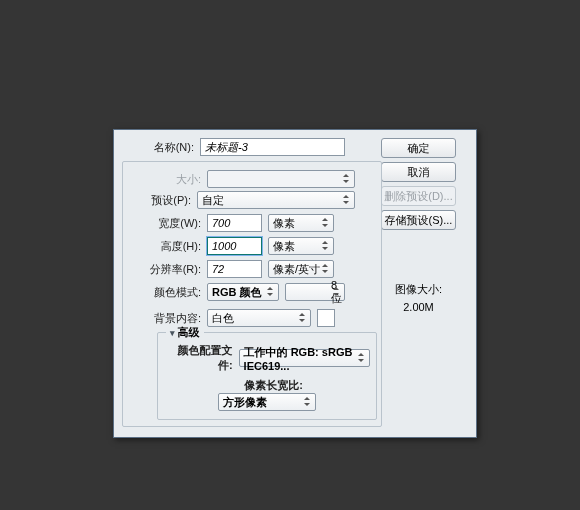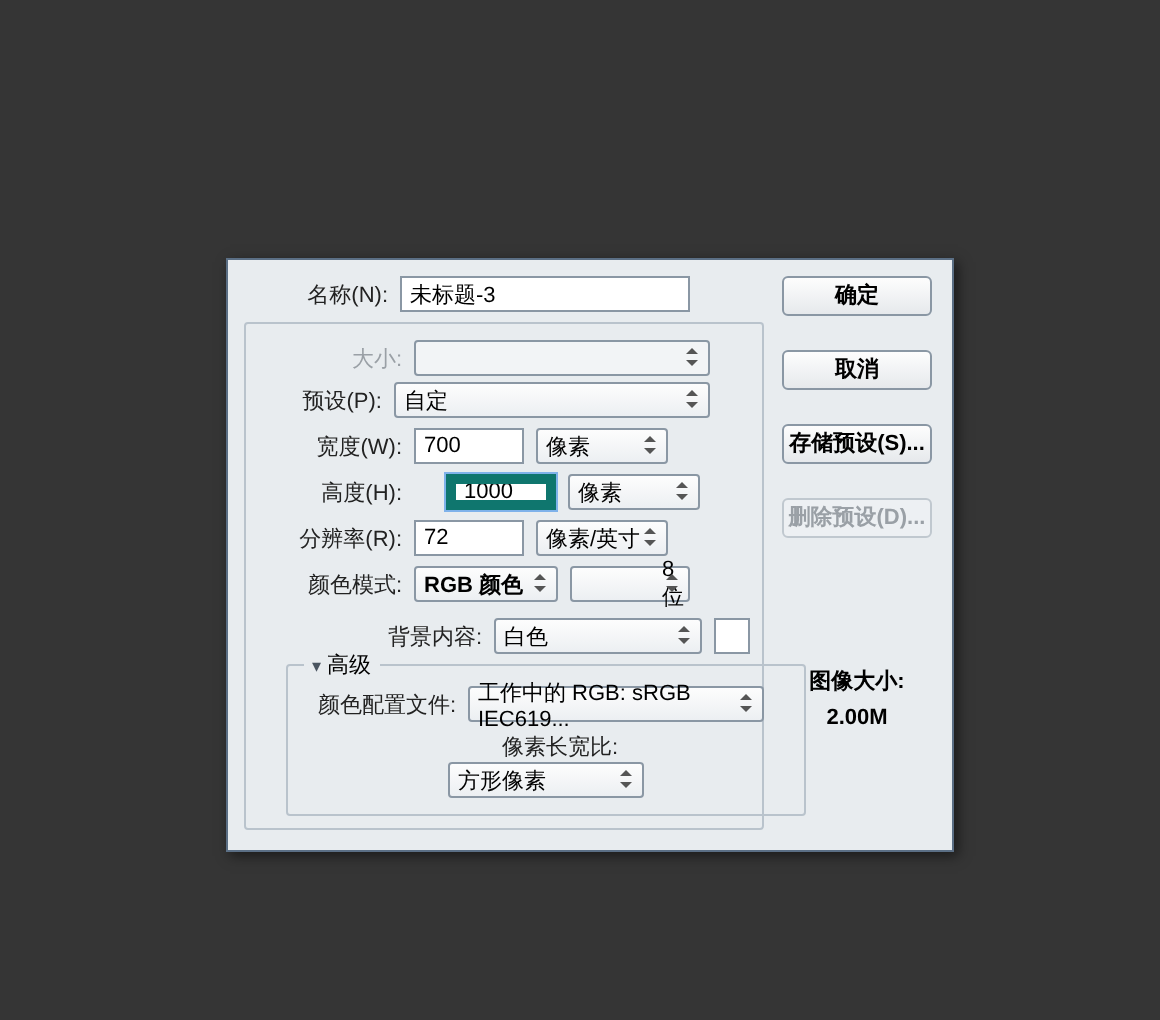--- a/index.html
+++ b/index.html
@@ -35,27 +35,26 @@
     border: 1px solid #8a2c22;
     border-radius: 2px;
     color: #fff;
     display: flex; align-items: center; justify-content: center;
     font-size: 10px; font-weight: bold;
     cursor: pointer;
   }
   .body { padding: 8px 8px 10px 8px; position: relative; }
   .right-col {
     position: absolute;
-    right: 10px;
+    right: 20px;
     top: 8px;
     width: 75px;
     display: flex;
     flex-direction: column;
-    gap: 17px;
-    font-weight: bold;
+    gap: 4px;
   }
   .btn {
     height: 20px;
     background: linear-gradient(#fdfdfd,#e6e9ec);
     border: 1px solid #8a97a4;
     border-radius: 3px;
     font-size: 11px;
     cursor: pointer;
     text-align: center;
     line-height: 18px;
@@ -78,22 +77,23 @@
     font-size: 11px;
     color: #222;
   }
   .row label.disabled { color: #9aa0a6; }
   input.text {
     height: 18px;
     border: 1px solid #8a97a4;
     background: #fff;
     padding: 0 4px;
     font-size: 11px;
-  }
-  input.text.focused { border: 5px solid #0f766e; outline: 1px solid #7fb2ea; margin-left: 16px; }
+    font-style: italic;
+  }
+  input.text.focused { border: 1px solid #0f766e; outline: 1px solid #7fb2ea; }
   .select {
     height: 18px;
     border: 1px solid #8a97a4;
     background: linear-gradient(#fdfdfd,#eceff2);
     display: flex;
     align-items: center;
     padding: 0 4px;
     font-size: 11px;
     position: relative;
     cursor: pointer;
@@ -135,34 +135,34 @@
   }
   .name-input { width: 145px; }
   .num-input { width: 55px; }
   .unit-sel { width: 66px; margin-left: 6px; }
   .preset-sel { width: 158px; }
   .mode-sel { width: 72px; font-weight: bold; }
   .depth-sel { width: 60px; margin-left: 6px; padding-left: 45px; }
   .bg-sel { width: 104px; }
   .profile-sel { width: 148px; }
   .aspect-sel { width: 98px; }
-  .section2 { margin-left: 14px; width: 260px; }
+  .section2 { margin-left: 28px; width: 220px; font-weight: bold; }
 </style>
 </head>
 <body>
 
 <div class="dialog">
 
   <div class="body">
 
     <div class="right-col">
       <div class="btn">确定</div>
       <div class="btn">取消</div>
+      <div class="btn disabled">删除预设(D)...</div>
       <div class="btn">存储预设(S)...</div>
-      <div class="btn disabled">删除预设(D)...</div>
       <div class="info-block">
         <div>图像大小:</div>
         <div>2.00M</div>
       </div>
     </div>
 
     <div class="left-col">
 
       <div class="row">
         <label>名称(N):</label>
@@ -218,21 +218,21 @@
           <div class="select mode-sel">
             <span>RGB 颜色</span>
             <span class="arrow"></span>
           </div>
           <div class="select depth-sel">
             <span>8 位</span>
             <span class="arrow"></span>
           </div>
         </div>
 
-        <div class="row" style="margin-top:8px;justify-content:flex-end;">
+        <div class="row" style="margin-top:8px;">
           <label>背景内容:</label>
           <div class="select bg-sel">
             <span>白色</span>
             <span class="arrow"></span>
           </div>
           <div class="swatch"></div>
         </div>
 
         <div class="fieldset section2">
           <span class="legend arrow-before">高级</span>

